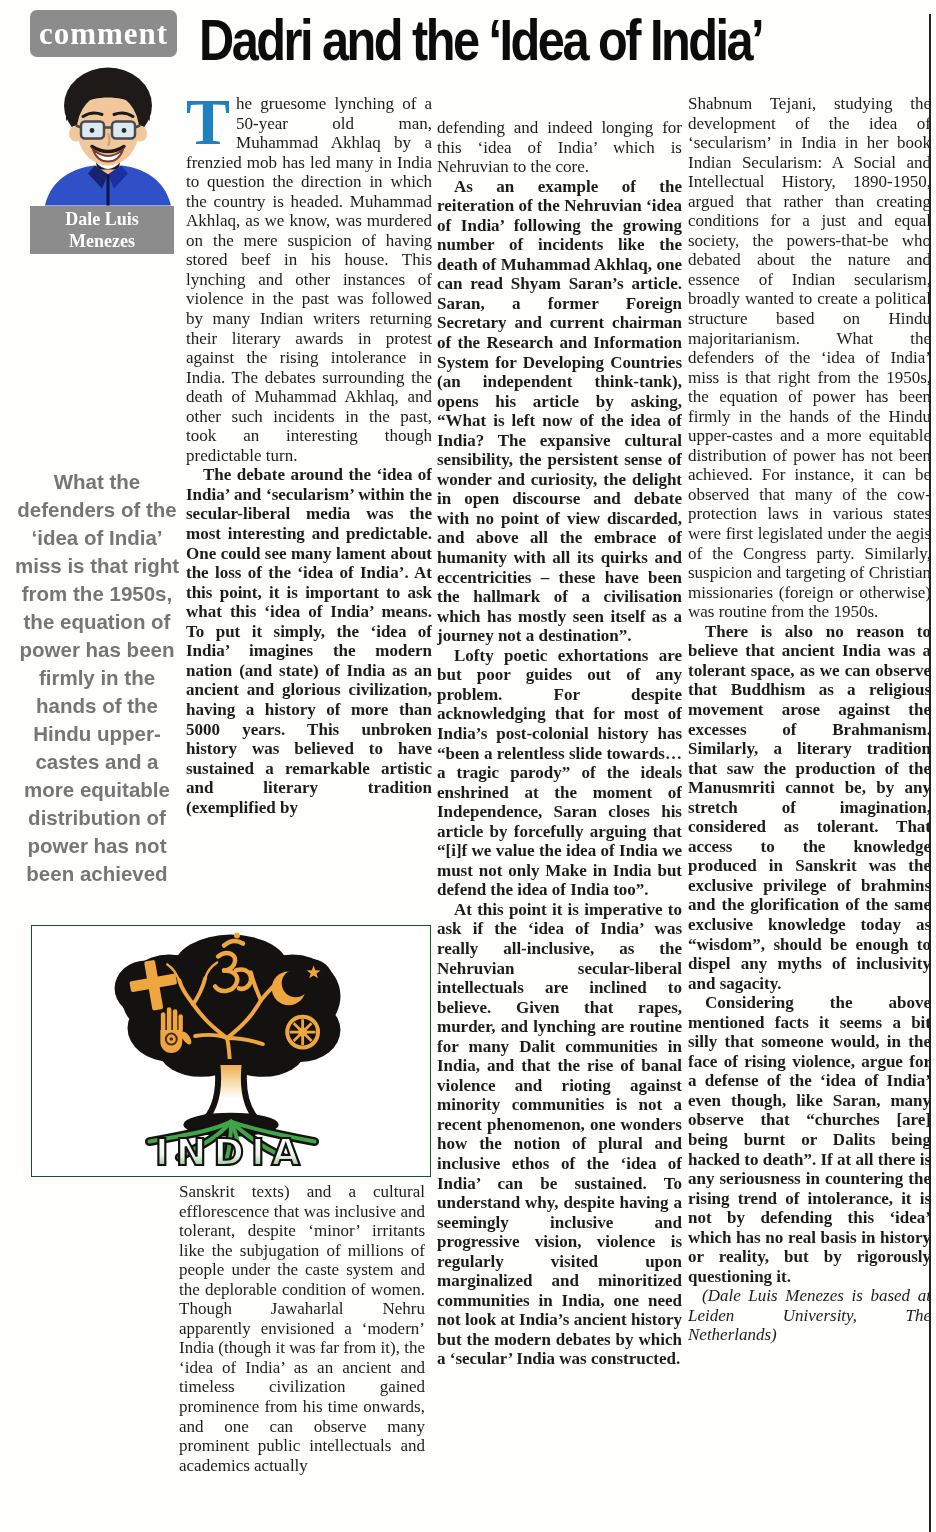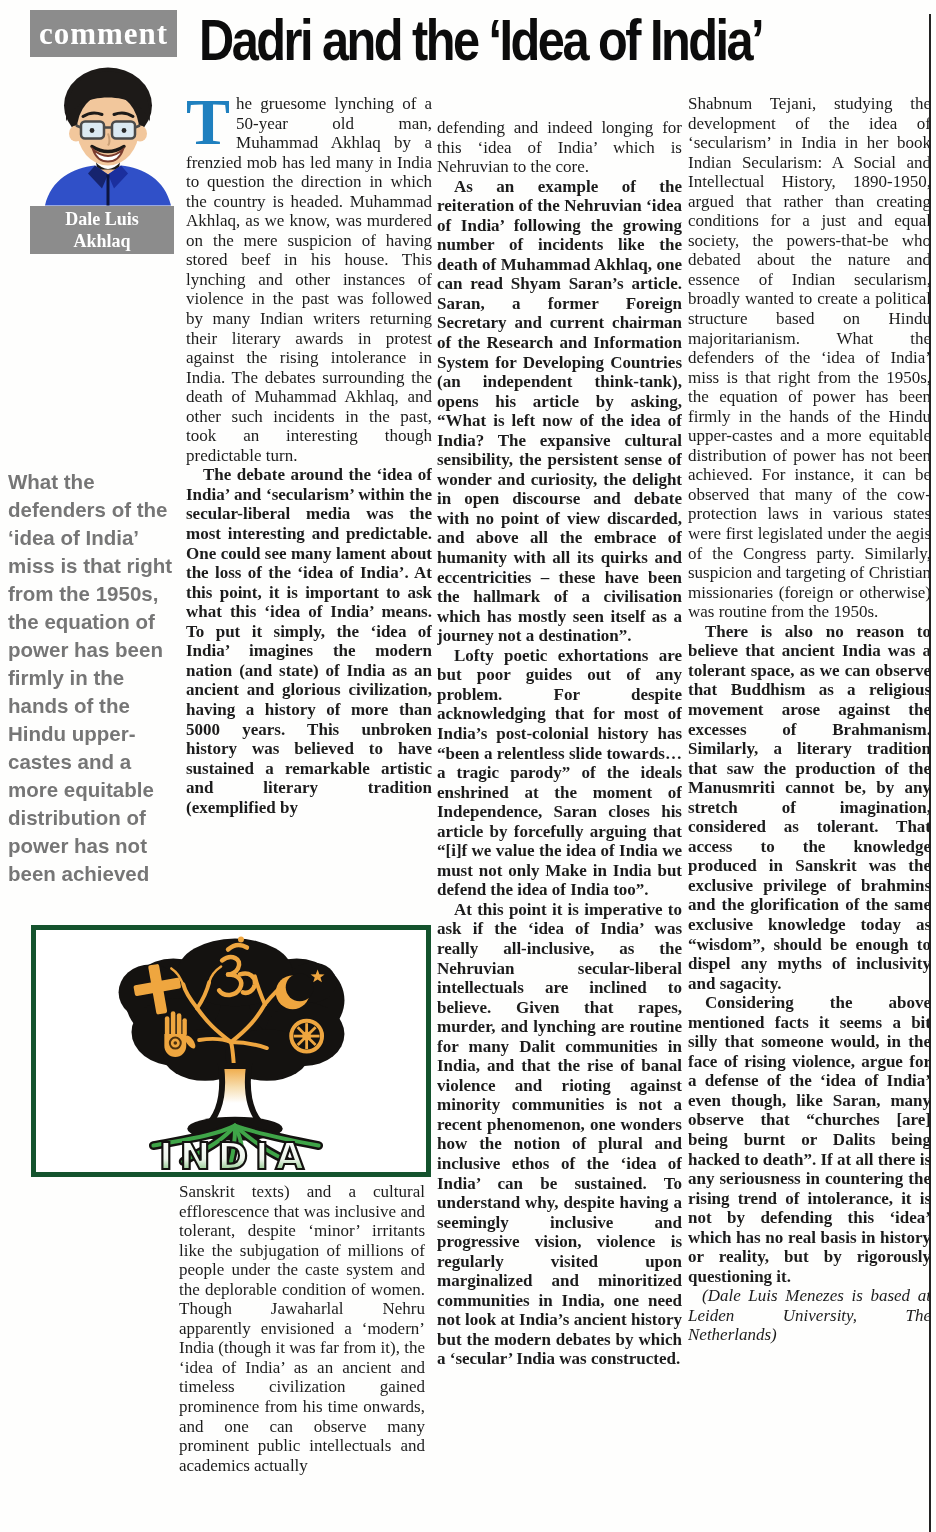--- a/index.html
+++ b/index.html
@@ -5,58 +5,58 @@
   html,body { margin:0; padding:0; background:#ffffff; }
   .page {
     position:relative; width:936px; height:1532px; margin:0 auto;
     background:#fefefd; overflow:hidden;
     font-family:"Liberation Serif", serif; color:#1c1c1c;
   }
   .section-label {
     position:absolute; left:30px; top:10px; width:147px; height:47px;
     background:#8c8c8c; color:#ffffff;
     font-family:"Liberation Serif", serif; font-weight:bold; font-size:31px;
-    display:flex; align-items:center; justify-content:center; letter-spacing:1px;
+    display:flex; align-items:center; justify-content:center; letter-spacing:1px;border-radius:7px;
   }
   .headline {
     position:absolute; left:199px; top:6px; width:880px;
     font-family:"Liberation Sans", sans-serif; font-weight:bold;
     font-size:58px; letter-spacing:-3px; color:#0c0c0c;
     transform:scaleX(0.84); transform-origin:left top; white-space:nowrap;
   }
   .portrait { position:absolute; left:33px; top:61px; width:150px; height:145px; }
   .author-caption {
     position:absolute; left:30px; top:206px; width:144px; height:48px;
     background:#8c8c8c; color:#ffffff; font-weight:bold; font-size:18px;
     line-height:22px; text-align:center;
     display:flex; flex-direction:column; justify-content:center;
   }
   .pull-quote {
     position:absolute; left:8px; top:468px; width:178px;
     font-family:"Liberation Sans", sans-serif; font-weight:bold;
-    font-size:20.5px; line-height:28px; color:#767676; 
+    font-size:20.5px; line-height:28px; color:#767676; text-align:center;
   }
   .col {
     position:absolute; top:94px; font-size:17px; line-height:19.55px;
     text-align:justify; overflow:hidden;
   }
   .col p { margin:0; }
   .col p.indent { text-indent:17px;font-weight:bold; }
   #col1top { left:186px; width:246px; height:832px; }
   #col1bot { left:179px; top:1182px; width:246px; height:350px; }
   #col2 { left:437px; width:245px; height:1438px;margin-top:24px; }
   #col3 { left:688px; width:243px; height:1438px; }
   .byline { font-style:italic; text-indent:14px; }
   .dropcap {
     float:left; color:#1f80bf; font-weight:bold;
     font-size:66px; line-height:51px; padding:2px 6px 0 0;
   }
   .illustration-box {
     position:absolute; left:31px; top:925px; width:400px; height:252px;
-    border:5px solid #14532d; background:#ffffff; box-sizing:border-box;
+    border:1px solid #14532d; background:#ffffff; box-sizing:border-box;
   }
   .right-rule { position:absolute; left:929px; top:14px; width:2px; height:1518px; background:#222; }
 </style>
 </head>
 <body>
 
 <div class="page">
 
   <div class="section-label">comment</div>
 
@@ -81,21 +81,21 @@
     <path d="M63,101 q12,13 24,0 q-2,14 -12,14 q-10,0 -12,-14 z" fill="#1d1a18"></path>
     <rect x="67" y="108" width="16" height="14" fill="#eebd92"></rect>
     <path d="M12,144 C18,118 40,106 62,104 L75,113 L88,104 C110,106 132,118 138,144 Z" fill="#3050c8"></path>
     <path d="M62,104 L75,113 L69,127 L55,112 Z" fill="#16246e"></path>
     <path d="M88,104 L75,113 L81,127 L95,112 Z" fill="#1b2f9e"></path>
     <path d="M75,113 L75,144" stroke="#0d1540" stroke-width="3"></path>
   </svg>
 
   <div class="author-caption">
     <span>Dale Luis</span>
-    <span>Akhlaq</span>
+    <span>Menezes</span>
   </div>
 
   <div class="pull-quote">What the defenders of the ‘idea of India’ miss is that right from the 1950s, the equation of power has been firmly in the hands of the Hindu upper-castes and a more equitable distribution of power has not been achieved</div>
 
   <div class="col" id="col1top">
     <p><span class="dropcap">T</span><span>he gruesome lynching of a 50-year old man, Muhammad Akhlaq by a frenzied mob has led many in India to question the direction in which the country is headed. Muhammad Akhlaq, as we know, was murdered on the mere suspicion of having stored beef in his house. This lynching and other instances of violence in the past was followed by many Indian writers returning their literary awards in protest against the rising intolerance in India. The debates surrounding the death of Muhammad Akhlaq, and other such incidents in the past, took an interesting though predictable turn.</span></p>
     <p class="indent">The debate around the ‘idea of India’ and ‘secularism’ within the secular-liberal media was the most interesting and predictable. One could see many lament about the loss of the ‘idea of India’. At this point, it is important to ask what this ‘idea of India’ means. To put it simply, the ‘idea of India’ imagines the modern nation (and state) of India as an ancient and glorious civilization, having a history of more than 5000 years. This unbroken history was believed to have sustained a remarkable artistic and literary tradition (exemplified by</p>
   </div>
 
   <div class="illustration-box">

